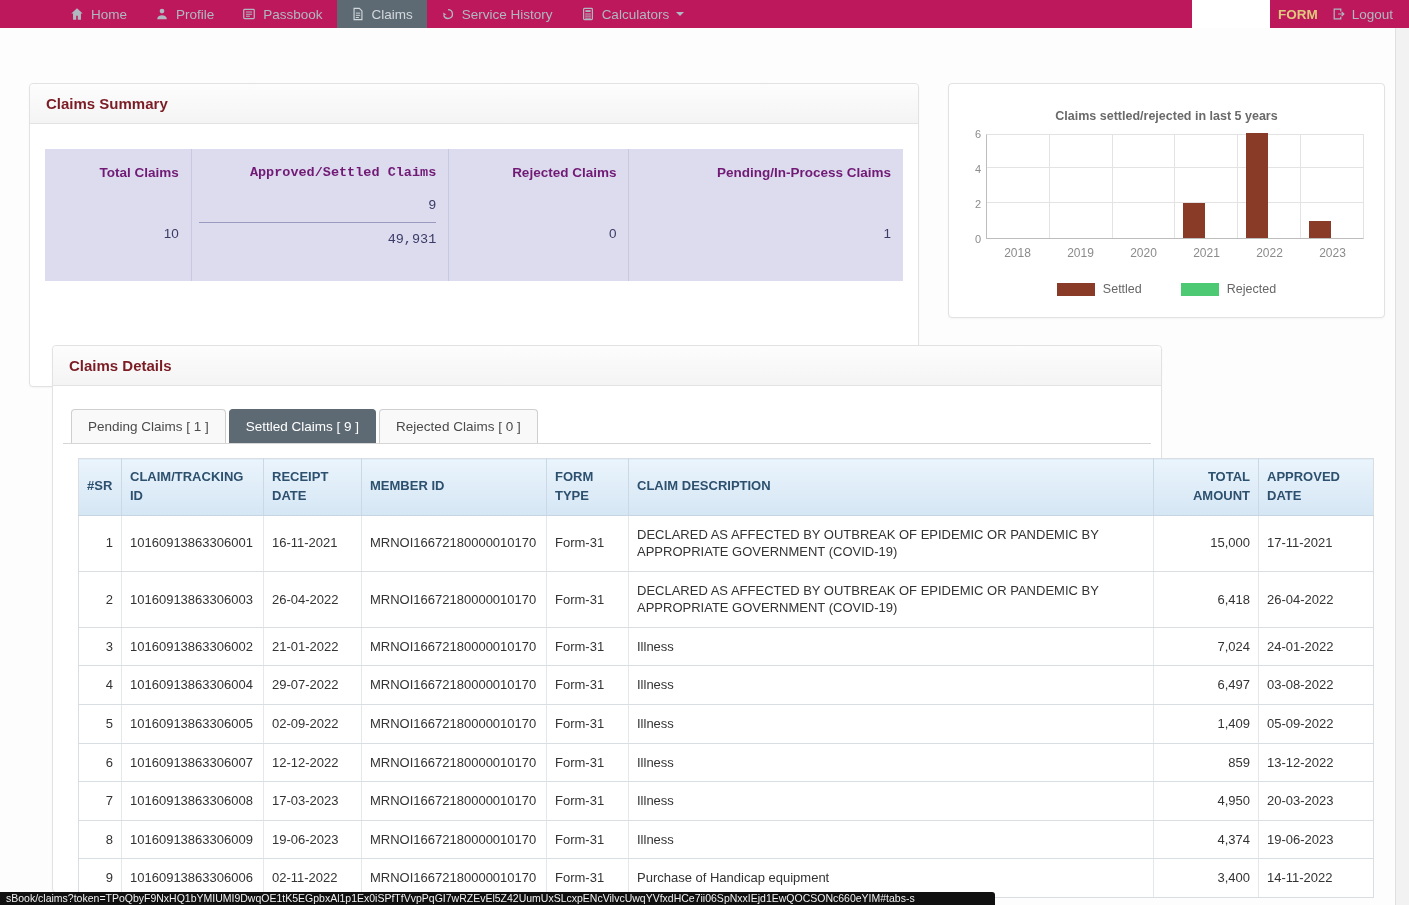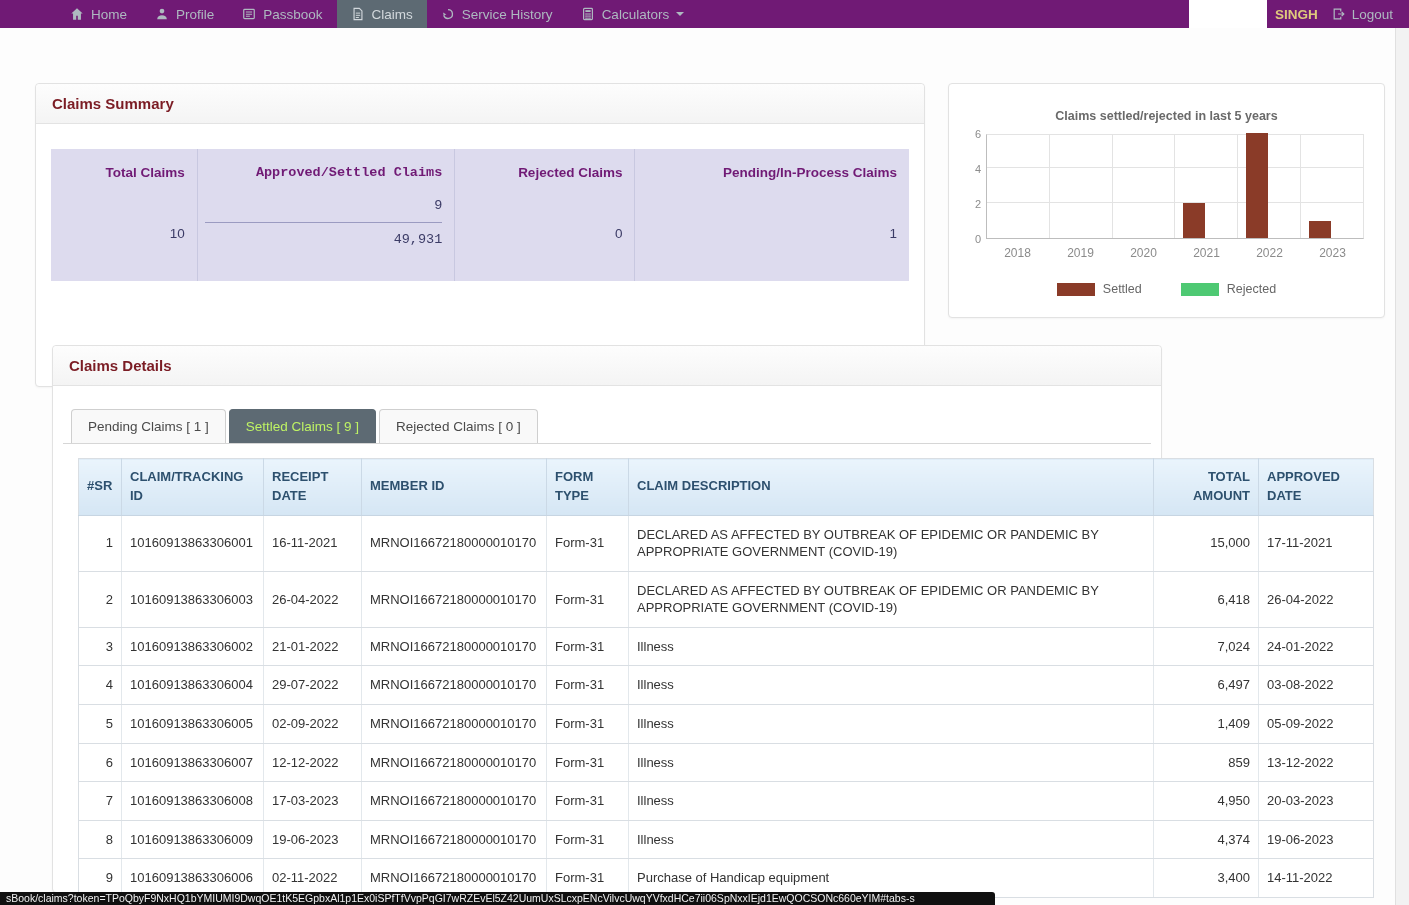--- a/index.html
+++ b/index.html
@@ -1,21 +1,21 @@
 <!DOCTYPE html>
 <html><head>
 <meta charset="utf-8">
 <style>
   * { margin:0; padding:0; box-sizing:border-box; }
   html,body { width:1409px; height:905px; overflow:hidden; }
   body { font-family:"Liberation Sans", sans-serif; background:#fdfdfd; position:relative; }
 
   
   .navbar { position:absolute; top:0; left:0; width:1409px; height:28px;
-            background:#701a75; display:flex; align-items:stretch; justify-content:space-between; z-index:5; }
+            background:#be185d; display:flex; align-items:stretch; justify-content:space-between; z-index:5; }
   .nav-items { display:flex; align-items:stretch; padding-left:56px; }
   .nav-item { display:flex; align-items:center; padding:0 14px; color:#aeb9c0;
               font-size:13.5px; cursor:pointer; white-space:nowrap; }
   .nav-item.active { background:#5d6a73; color:#d2d8dc; }
   .nav-icon { display:inline-flex; margin-right:7px; }
   .nav-icon svg { width:14px; height:14px; }
   .caret { display:inline-block; margin-left:7px; width:0; height:0;
            border-left:4px solid transparent; border-right:4px solid transparent;
            border-top:4px solid #aeb9c0; }
   .nav-right { display:flex; align-items:center; padding-right:16px; }
@@ -26,21 +26,21 @@
 
   
   .panel { position:absolute; background:#fff; border:1px solid #e2e2e2; border-radius:4px;
            box-shadow:0 1px 2px rgba(0,0,0,0.04); }
   .panel-header { height:40px; background:linear-gradient(#fdfdfd,#f4f4f4);
                   border-bottom:1px solid #e3e3e3; display:flex; align-items:center;
                   padding:0 16px; border-radius:4px 4px 0 0; }
   .panel-title { color:#7b1c24; font-weight:bold; font-size:15px; }
 
   
-  #summary-panel { left:35px; top:83px; width:890px; height:304px; }
+  #summary-panel { left:29px; top:83px; width:890px; height:304px; }
   .summary-table { margin:25px 15px 0 15px; height:132px; background:#dddbee;
                    display:flex; }
   .sum-col { display:flex; flex-direction:column; }
   .sum-col.sep { border-left:1px solid #c8c8e0; }
   .sum-col:nth-child(1){ width:17%; } .sum-col:nth-child(2){ width:30%;font-family:Liberation Mono, monospace; }
   .sum-col:nth-child(3){ width:21%; } .sum-col:nth-child(4){ width:32%; }
   .sum-head { height:47px; display:flex; align-items:center; justify-content:flex-end;
               padding-right:12px; color:#701a75; font-weight:bold; font-size:13.5px; }
   .sum-val { position:relative; flex:1; color:#3b3b66; font-size:13.5px; }
   .sum-val .single { position:absolute; top:30px; right:12px; }
@@ -69,21 +69,21 @@
   .legend-swatch { width:38px; height:13px; display:inline-block; }
   .legend-label { font-size:12.5px; color:#666; }
 
   
   #details-panel { left:52px; top:345px; width:1110px; height:548px; }
   .details-body { padding:0 10px; }
   .tabs-strip { margin-top:23px; display:flex; gap:3px; border-bottom:1px solid #d6d6d6; padding-left:8px; }
   .tab { border:1px solid #cfcfcf; border-bottom:none; border-radius:4px 4px 0 0;
          background:#f9f9f9; color:#4a4a4a; font-size:13.5px; padding:9px 16px;
          cursor:pointer; white-space:nowrap; }
-  .tab.active { background:#5d6a73; border-color:#5d6a73; color:#bef264; }
+  .tab.active { background:#5d6a73; border-color:#5d6a73; color:#ffffff; }
 
   .table-wrap { margin:14px 15px 0 15px; }
   table.claims { border-collapse:collapse; width:1295px; table-layout:fixed;
                  border:1px solid #d9dee3; }
   table.claims th { background:linear-gradient(#eaf4fc,#d5e6f4); color:#2d506e;
                     font-size:13px; font-weight:bold; text-align:left; vertical-align:middle;
                     padding:9px 8px; line-height:1.45;
                     border-right:1px solid #cbd9e6; border-bottom:1px solid #c7d5e2; }
   table.claims td { font-size:13px; color:#333; padding:10px 8px; line-height:1.35;
                     vertical-align:middle; border-right:1px solid #e3e8ec;
@@ -167,21 +167,21 @@
               <rect x="9.4" y="12" width="1.6" height="1.6"></rect>
             </g>
           </svg>
         </span>
         <span class="nav-label">Calculators</span>
         <span class="caret"></span>
       </div>
     </div>
   <div class="nav-right">
     <div class="redacted-box"></div>
-    <span class="user-name">SINGH</span>
+    <span class="user-name">FORM</span>
     <span class="logout">
       <span class="nav-icon">
           <svg viewBox="0 0 16 16" fill="none" stroke="currentColor" stroke-width="1.4">
             <path d="M10 5V2.5H2.5v11H10V11"></path>
             <path d="M7 8h6.5M11 5.5L13.5 8 11 10.5"></path>
           </svg>
         </span>
       <span>Logout</span>
     </span>
   </div>

